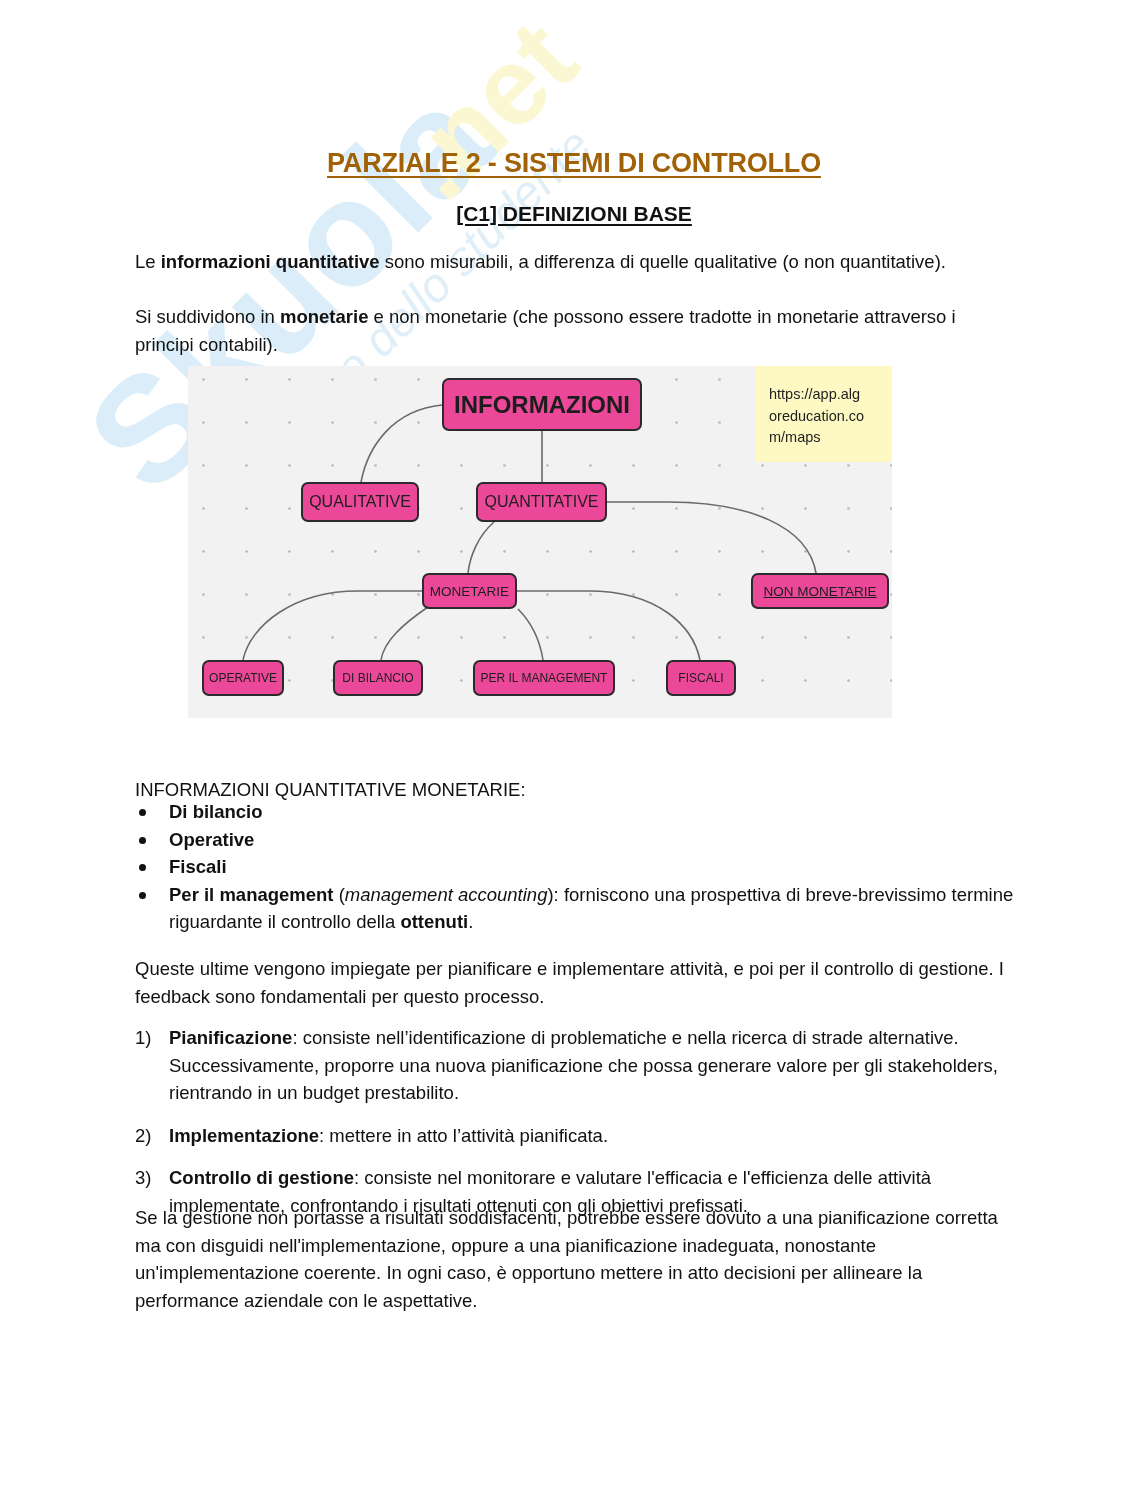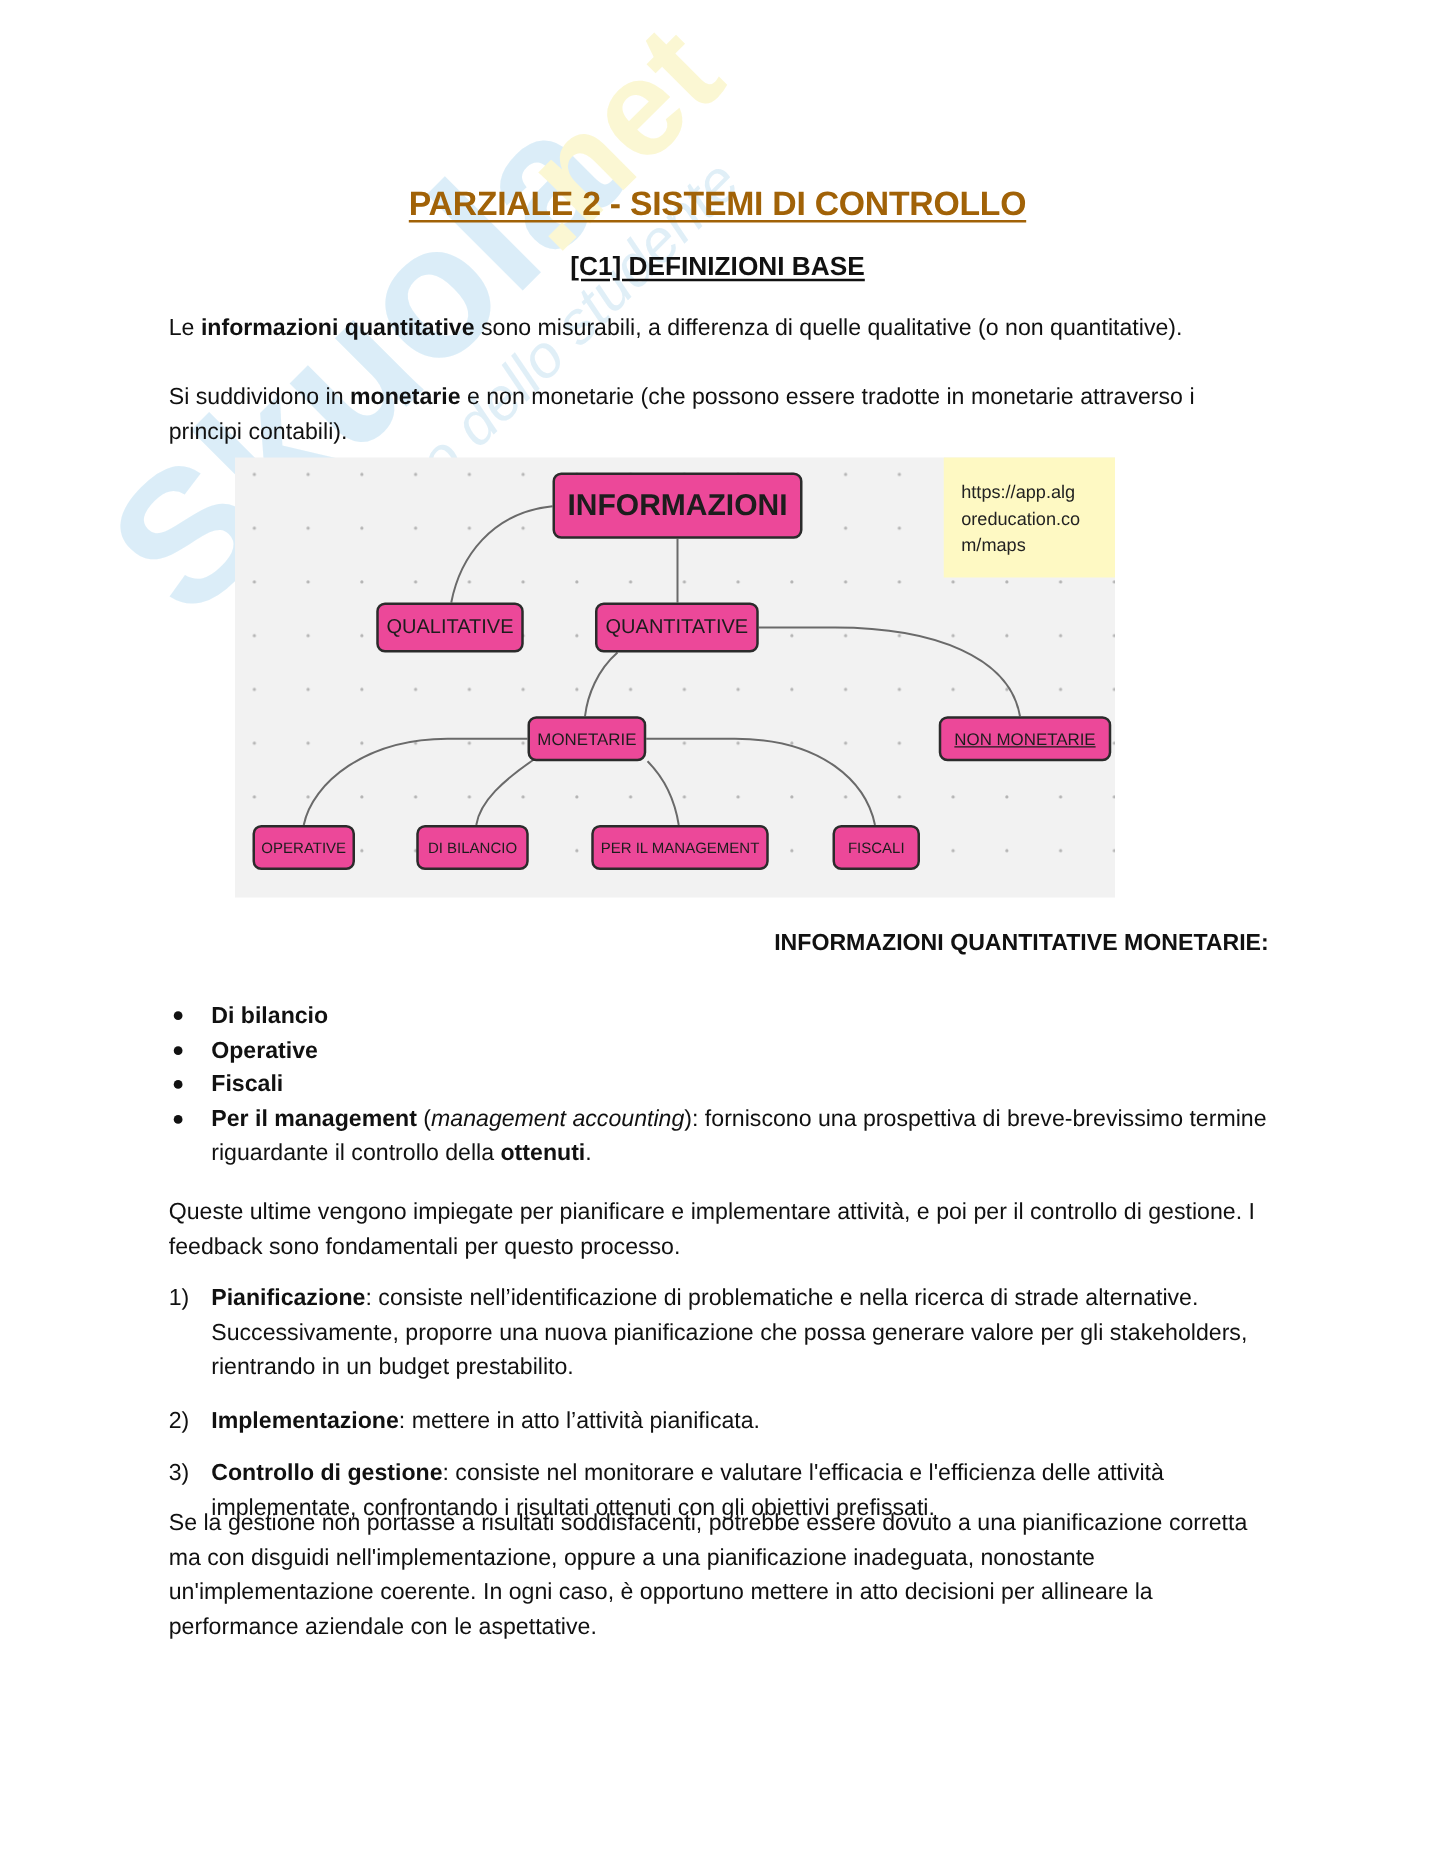--- a/index.html
+++ b/index.html
@@ -115,21 +115,21 @@
         <span>DI BILANCIO</span>
       </div>
     <div class="node" style="left:285px;top:294px;width:142px;height:36px;font-size:12px;">
         <span>PER IL MANAGEMENT</span>
       </div>
     <div class="node" style="left:478px;top:294px;width:70px;height:36px;font-size:12px;">
         <span>FISCALI</span>
       </div>
   </div>
 
-  <div class="text" style="top:740px;font-weight:bold;text-align:right;">INFORMAZIONI QUANTITATIVE MONETARIE:</div>
+  <div class="text" style="top:776px;font-weight:normal;">INFORMAZIONI QUANTITATIVE MONETARIE:</div>
 
   <ul class="list" style="top:798px;">
     <li><span class="bullet"></span><b>Di bilancio</b></li>
     <li><span class="bullet"></span><b>Operative</b></li>
     <li><span class="bullet"></span><b>Fiscali</b></li>
     <li><span class="bullet"></span><b>Per il management</b><span> (</span><i>management accounting</i><span>): forniscono una prospettiva di breve-brevissimo termine riguardante il controllo della </span><b>ottenuti</b><span>.</span></li>
   </ul>
 
   <div class="text" style="top:955px;">Queste ultime vengono impiegate per pianificare e implementare attività, e poi per il controllo di gestione. I feedback sono fondamentali per questo processo.</div>
 

